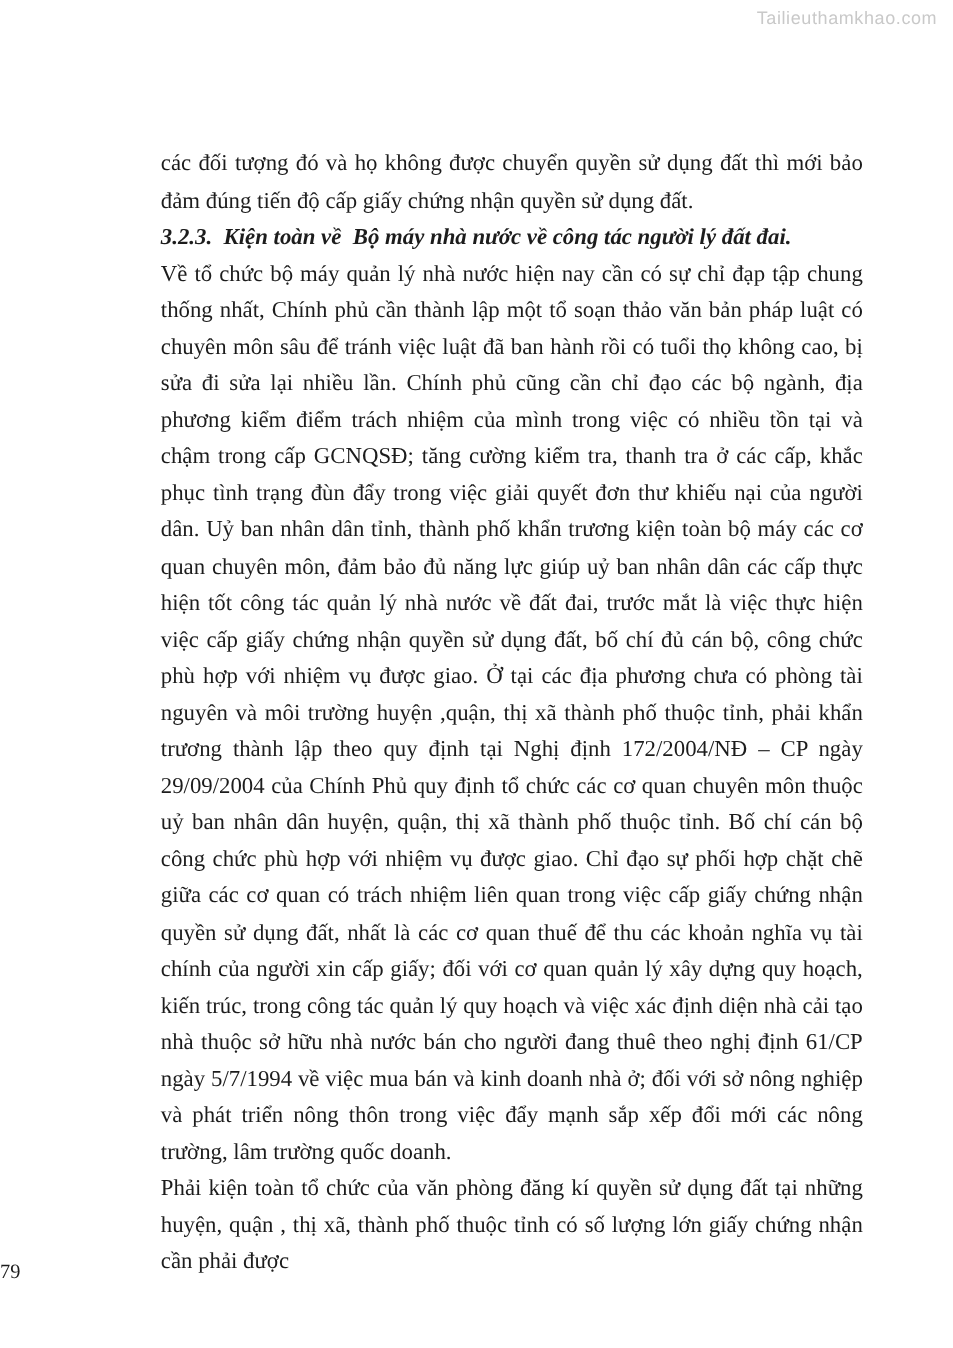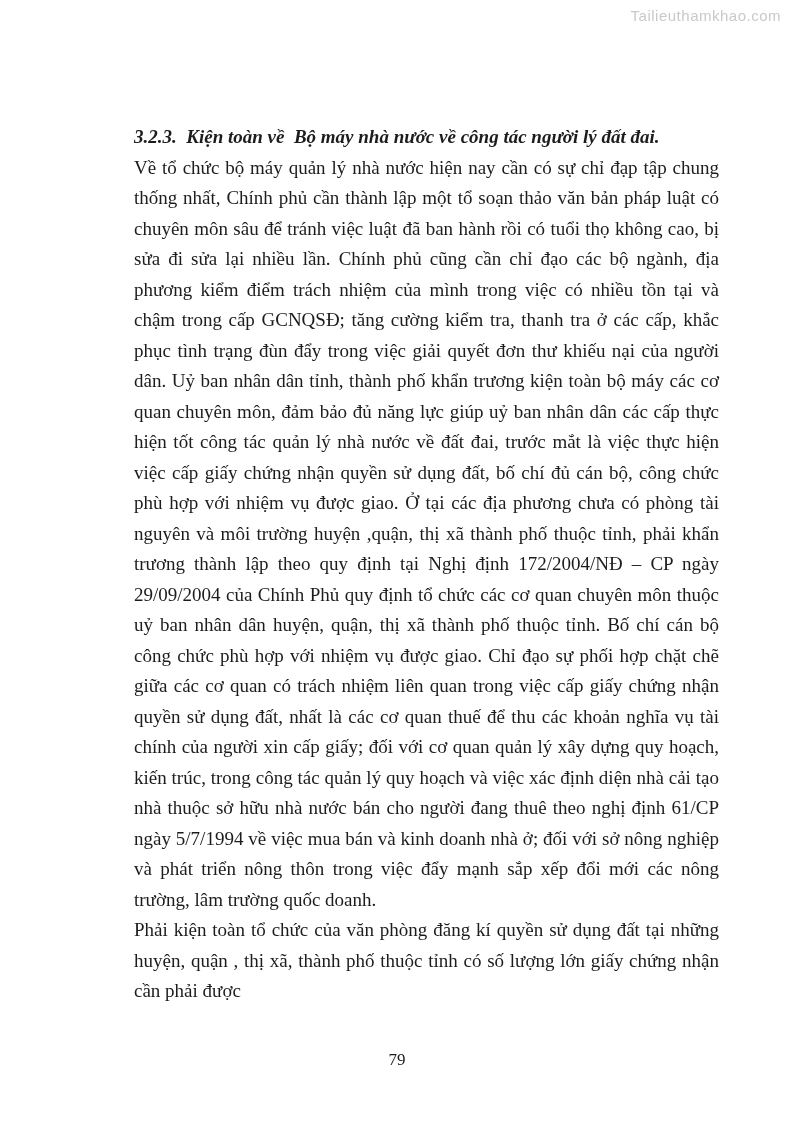--- a/index.html
+++ b/index.html
@@ -49,35 +49,35 @@
     font-weight: bold;
     font-style: italic;
     text-align: left;
     white-space: pre-wrap;
   }
   .page-number {
     position: absolute;
     top: 1048px;
     left: 0;
     width: 100%;
-    text-align: center;
     font-size: 17px;
     line-height: 24px;
     color: #1c1c1c;
   }
 </style>
 </head>
 <body>
 
 <div class="page">
 
   <div class="watermark">Tailieuthamkhao.com</div>
 
   <div class="content">
 
+    <p>các đối tượng đó và họ không được chuyển quyền sử dụng đất thì mới bảo đảm đúng tiến độ cấp giấy chứng nhận quyền sử dụng đất.</p>
 
     <h3 class="section-heading">3.2.3.  Kiện toàn về  Bộ máy nhà nước về công tác người lý đất đai.</h3>
 
 
     <p>Về tổ chức bộ máy quản lý nhà nước hiện nay cần có sự chỉ đạp tập chung thống nhất, Chính phủ cần thành lập một tổ soạn thảo văn bản pháp luật có chuyên môn sâu để tránh việc luật đã ban hành rồi có tuổi thọ không cao, bị sửa đi sửa lại nhiều lần. Chính phủ cũng cần chỉ đạo các bộ ngành, địa phương kiểm điểm trách nhiệm của mình trong việc có nhiều tồn tại và chậm trong cấp GCNQSĐ; tăng cường kiểm tra, thanh tra ở các cấp, khắc phục tình trạng đùn đẩy trong việc giải quyết đơn thư khiếu nại của người dân. Uỷ ban nhân dân tỉnh, thành phố  khẩn trương kiện toàn bộ máy các cơ quan chuyên môn, đảm bảo đủ năng lực giúp uỷ ban nhân dân các cấp thực hiện tốt công tác quản lý nhà nước về đất đai, trước mắt là việc thực hiện việc cấp giấy chứng nhận quyền sử dụng đất, bố chí đủ cán bộ, công chức phù hợp với nhiệm vụ được giao. Ở tại các địa phương chưa có phòng tài nguyên và môi trường huyện ,quận, thị xã thành phố thuộc tỉnh, phải khẩn trương thành lập theo quy định tại Nghị định 172/2004/NĐ – CP ngày 29/09/2004 của Chính Phủ quy định tổ chức các cơ quan chuyên môn thuộc uỷ ban nhân dân huyện, quận, thị xã thành phố thuộc tỉnh. Bố chí cán bộ công chức phù hợp với nhiệm vụ được giao. Chỉ đạo sự phối hợp chặt chẽ giữa các cơ quan có trách nhiệm liên quan trong việc cấp giấy chứng nhận quyền sử dụng đất, nhất là các cơ quan thuế để thu các khoản nghĩa vụ tài chính của người xin cấp giấy; đối với cơ quan quản lý xây dựng quy hoạch, kiến trúc, trong công tác quản lý quy hoạch và việc xác định diện nhà cải tạo nhà thuộc sở hữu nhà nước bán cho người đang thuê theo nghị định  61/CP ngày 5/7/1994 về việc mua bán và kinh doanh nhà ở; đối với sở nông nghiệp và phát triển nông thôn trong việc đẩy mạnh sắp xếp đổi mới các nông trường, lâm trường quốc doanh.</p>
 
     <p>Phải kiện toàn tổ chức của văn phòng đăng kí quyền sử dụng đất tại những huyện, quận , thị xã, thành phố thuộc tỉnh có số lượng lớn giấy chứng nhận cần phải được</p>
 
   </div>
 

